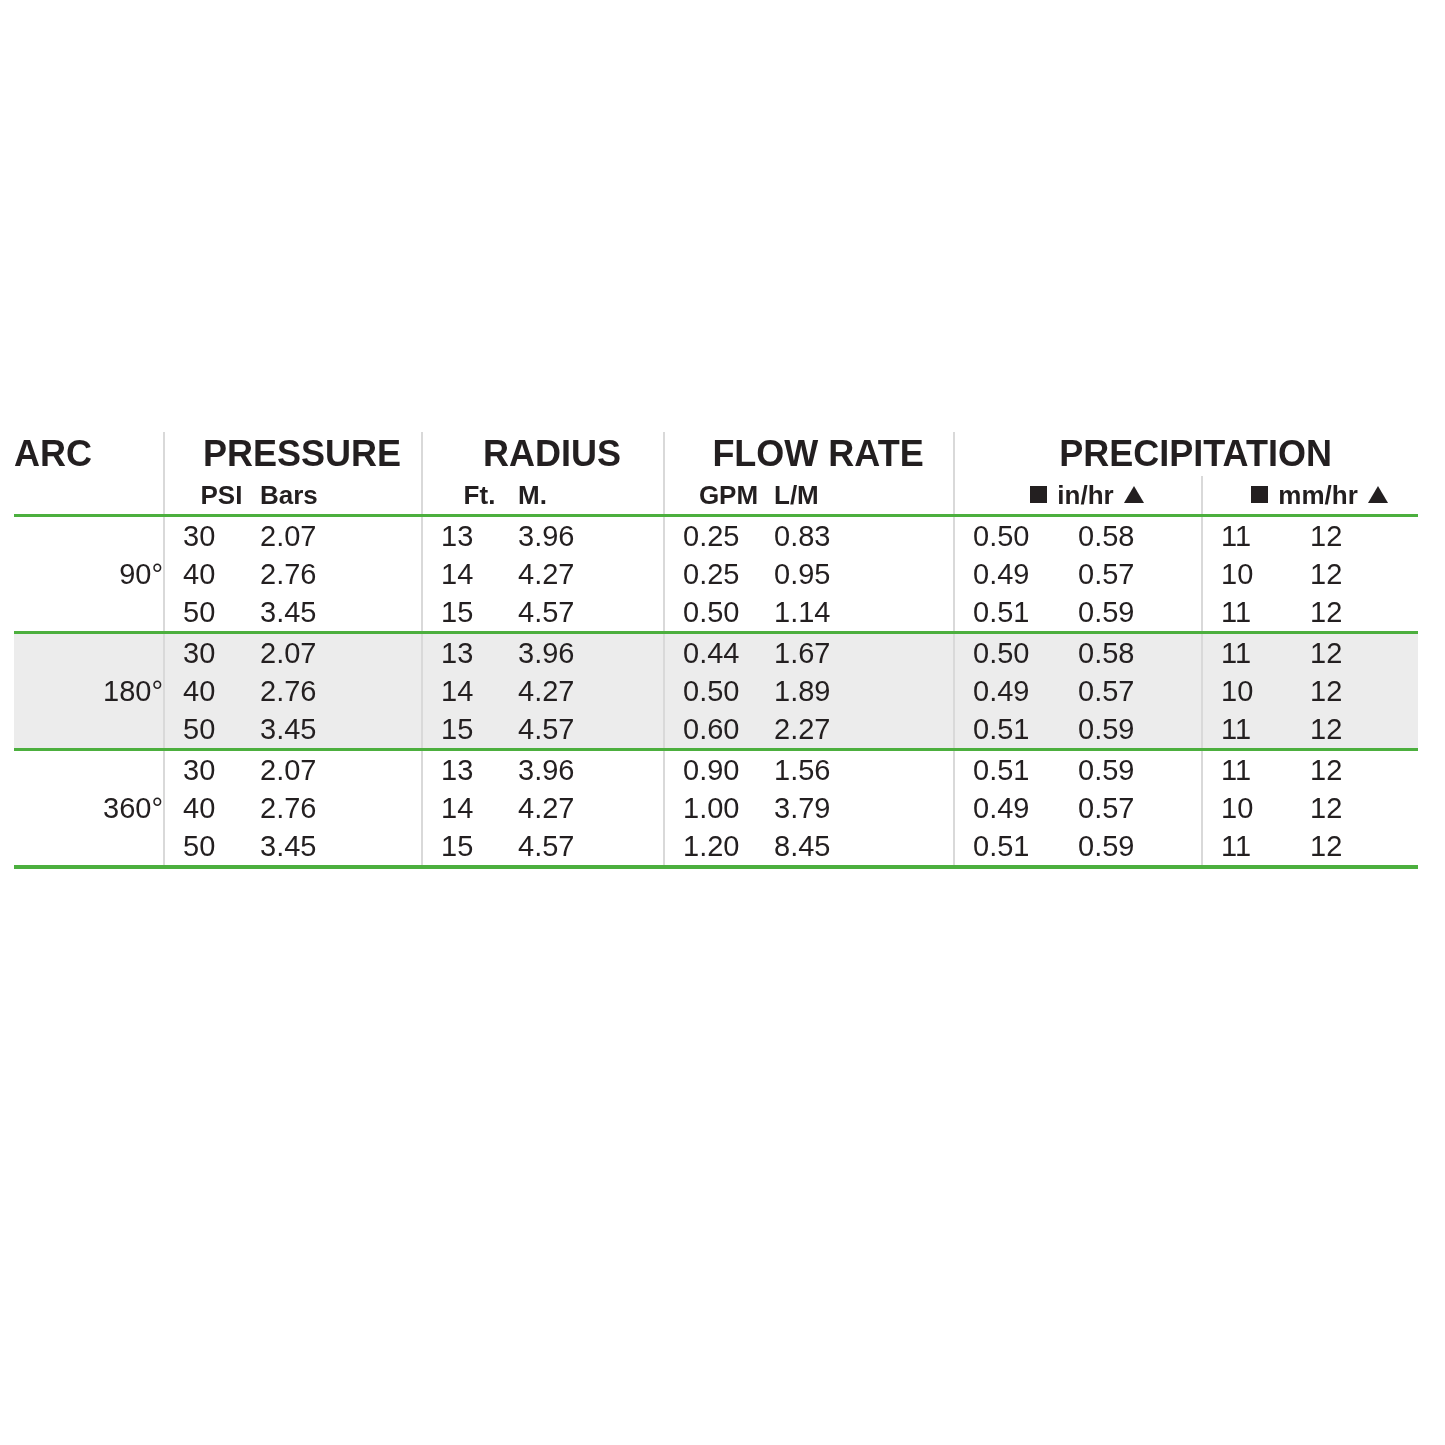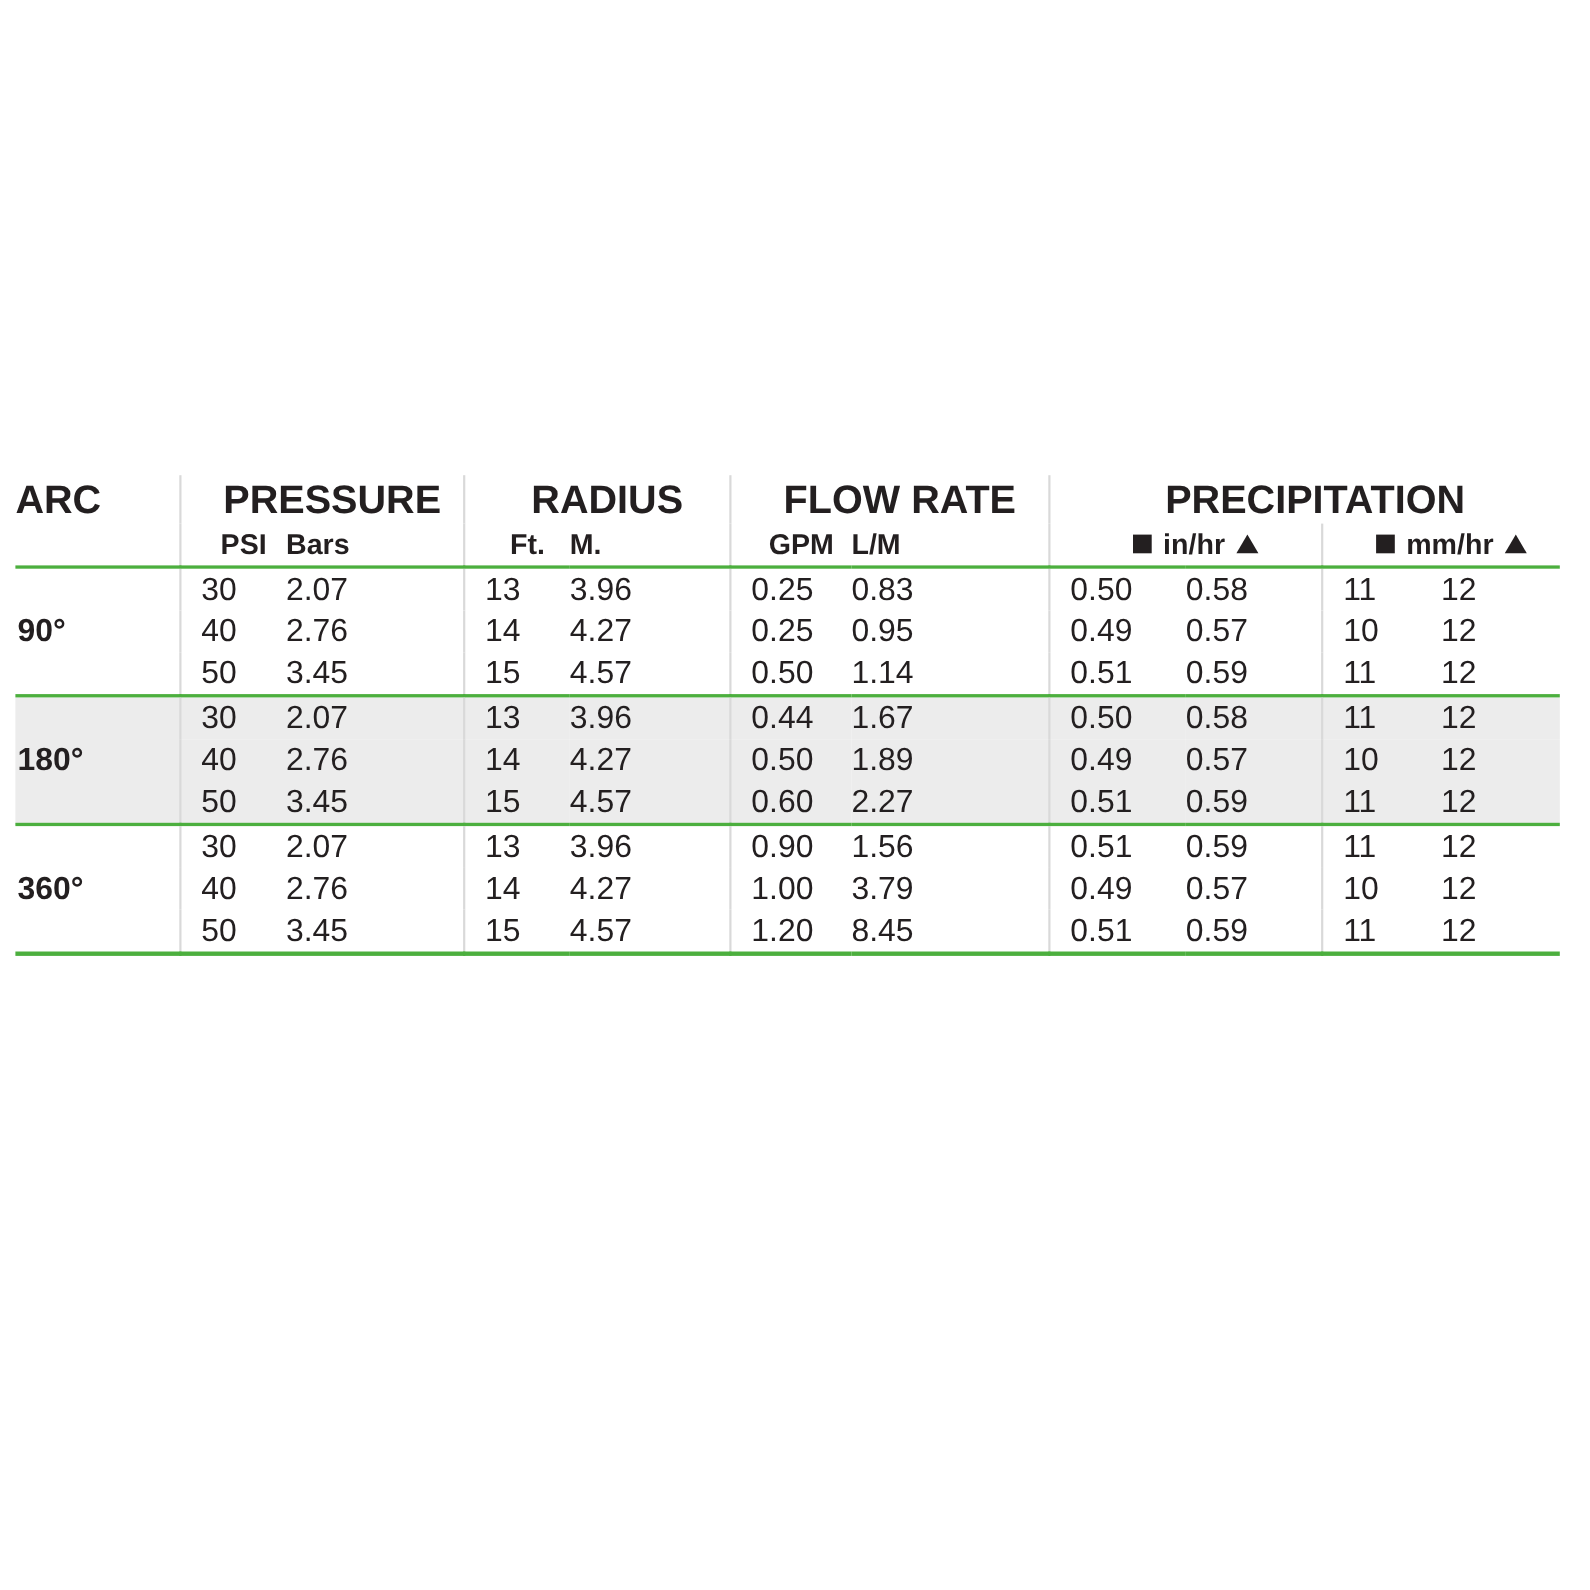--- a/index.html
+++ b/index.html
@@ -78,22 +78,23 @@
     padding: 0;
   }
 
   .data-row td {
     font-size: 29px;
     height: 38px;
     padding: 1px 0;
   }
   .arc-cell {
     font-size: 29px;
-    font-weight: bold;
+    font-weight: normal;
     padding-left: 2px !important;
+    text-align: right;
   }
   .shaded td {
     background: #ececec;
   }
 
   .num { text-align: left; }
 
   
   .sq-icon {
     display: inline-block;

